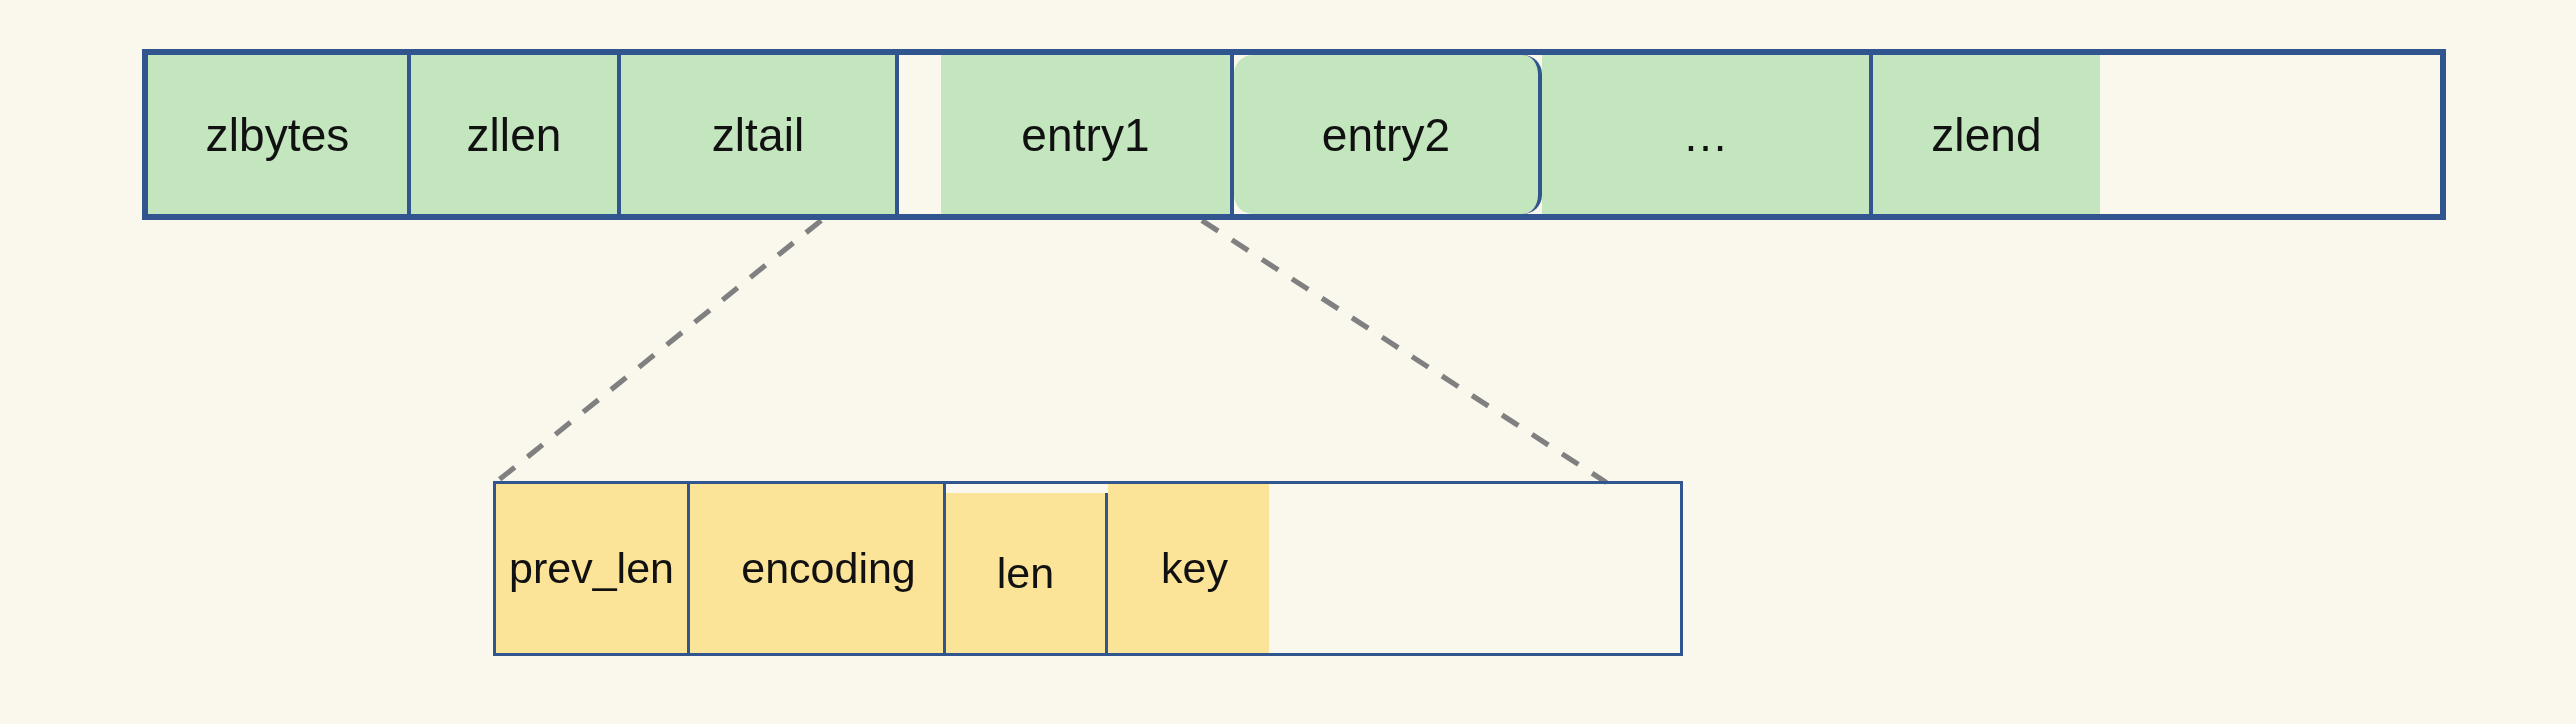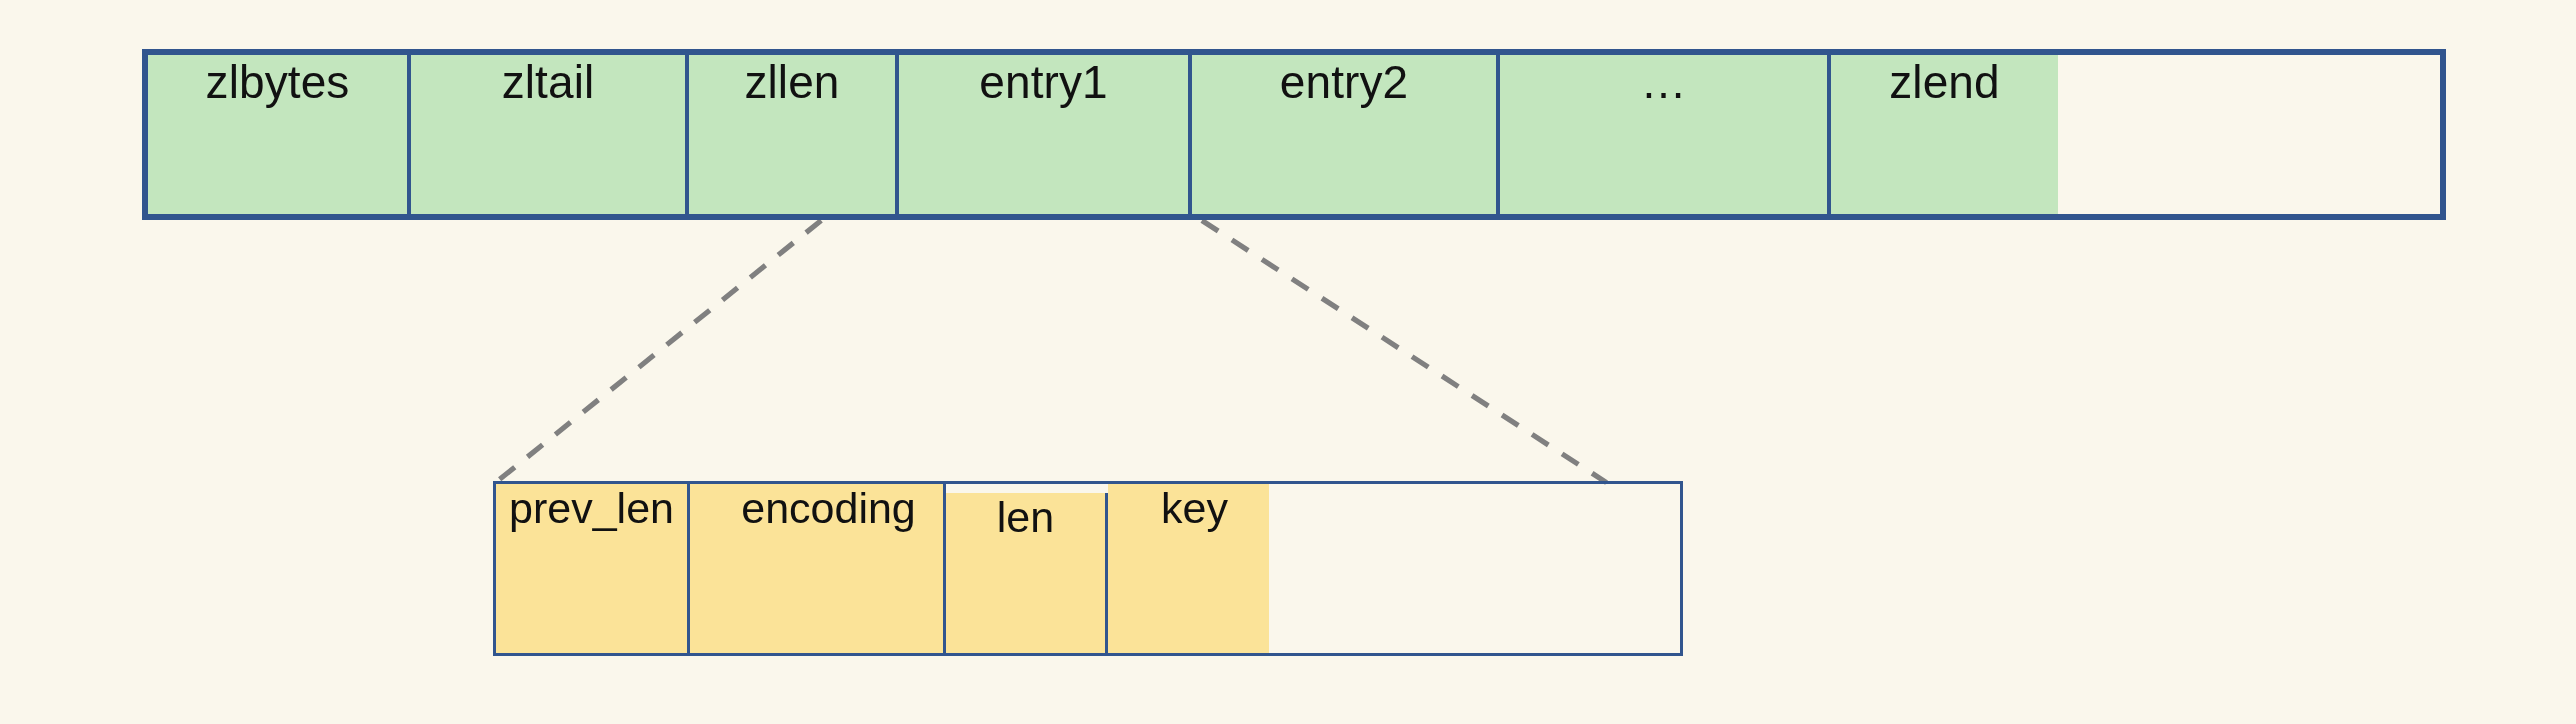--- a/index.html
+++ b/index.html
@@ -50,21 +50,21 @@
     left: 493px;
     top: 481px;
     width: 1190px;
     height: 175px;
     border-width: 3.7px;
   }
 
   .cell {
     box-sizing: border-box;
     display: flex;
-    align-items: flex-start;
+    align-items: center;
     justify-content: center;
     color: #111111;
     white-space: nowrap;
     overflow: hidden;
   }
   #ziplist-row .cell {
     background: #C3E6BE;
     border-right: 4.5px solid #31558E;
     font-size: 46px;
     letter-spacing: 0.1px;
@@ -94,30 +94,30 @@
 
   <svg id="connectors" viewBox="0 0 3457 972" preserveAspectRatio="none">
     <line id="conn-left" stroke="#808080" stroke-width="7" stroke-dasharray="26 22" stroke-linecap="butt" x1="1102" y1="296" x2="665" y2="648"></line>
     <line id="conn-right" stroke="#808080" stroke-width="7" stroke-dasharray="26 22" stroke-linecap="butt" x1="1613" y1="296" x2="2156" y2="648"></line>
   </svg>
 
   <div class="row" id="ziplist-row">
     <div class="cell" style="flex: 0 0 263px;">
       <span>zlbytes</span>
     </div>
+    <div class="cell" style="flex: 0 0 210px;">
+      <span>zllen</span>
+    </div>
     <div class="cell" style="flex: 0 0 278px;">
       <span>zltail</span>
     </div>
-    <div class="cell" style="flex: 0 0 210px;">
-      <span>zllen</span>
-    </div>
-    <div class="cell" style="flex: 0 0 293px;">
+    <div class="cell" style="flex: 0 0 293px; margin-left: 42px;">
       <span>entry1</span>
     </div>
-    <div class="cell" style="flex: 0 0 308px;">
+    <div class="cell" style="flex: 0 0 308px; border-radius: 19px;">
       <span>entry2</span>
     </div>
     <div class="cell ellipsis-cell" style="flex: 0 0 331px;">
       <span>…</span>
     </div>
     <div class="cell" style="flex: 0 0 227px;">
       <span>zlend</span>
     </div>
   </div>
 

